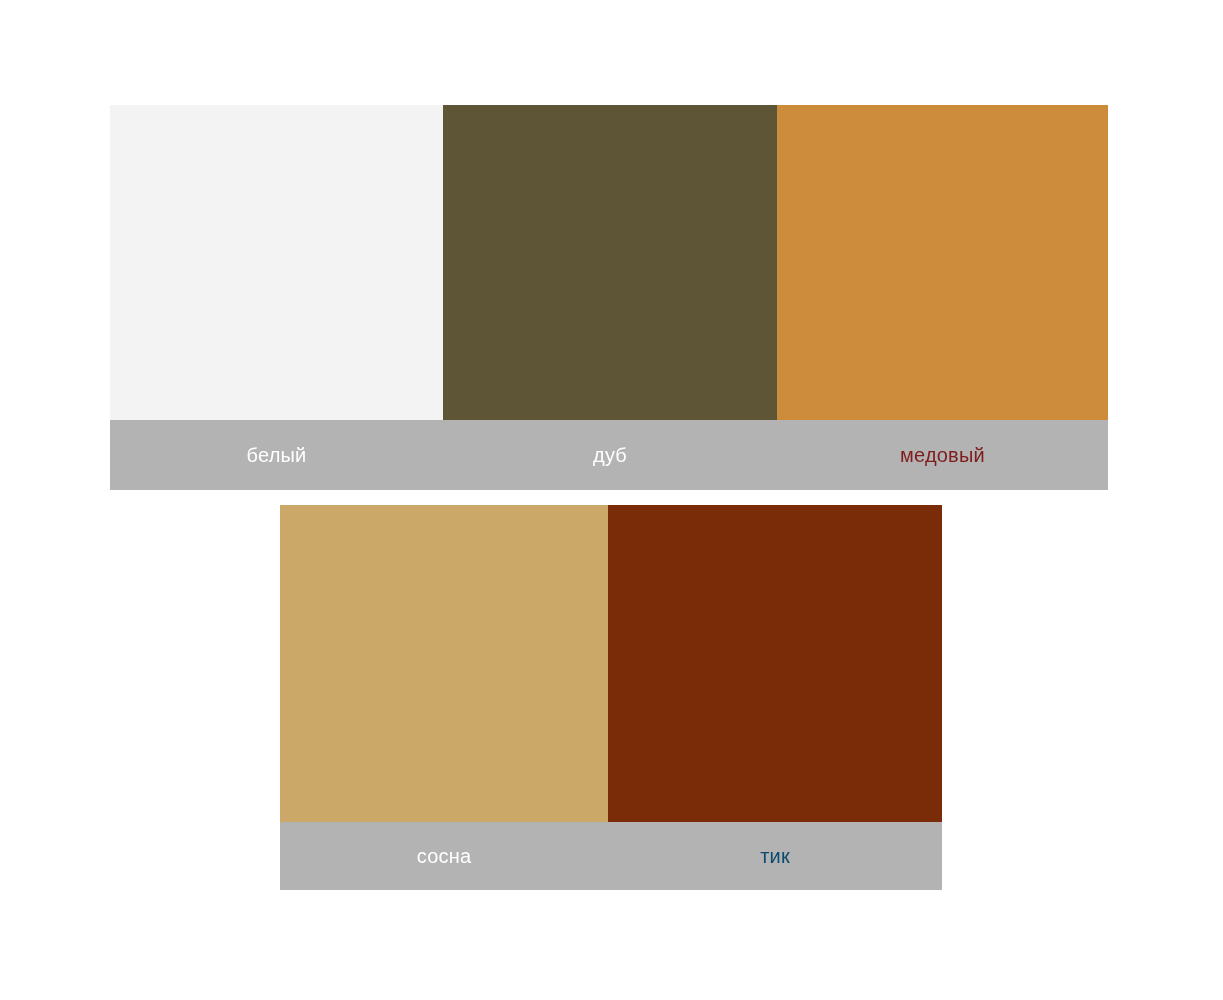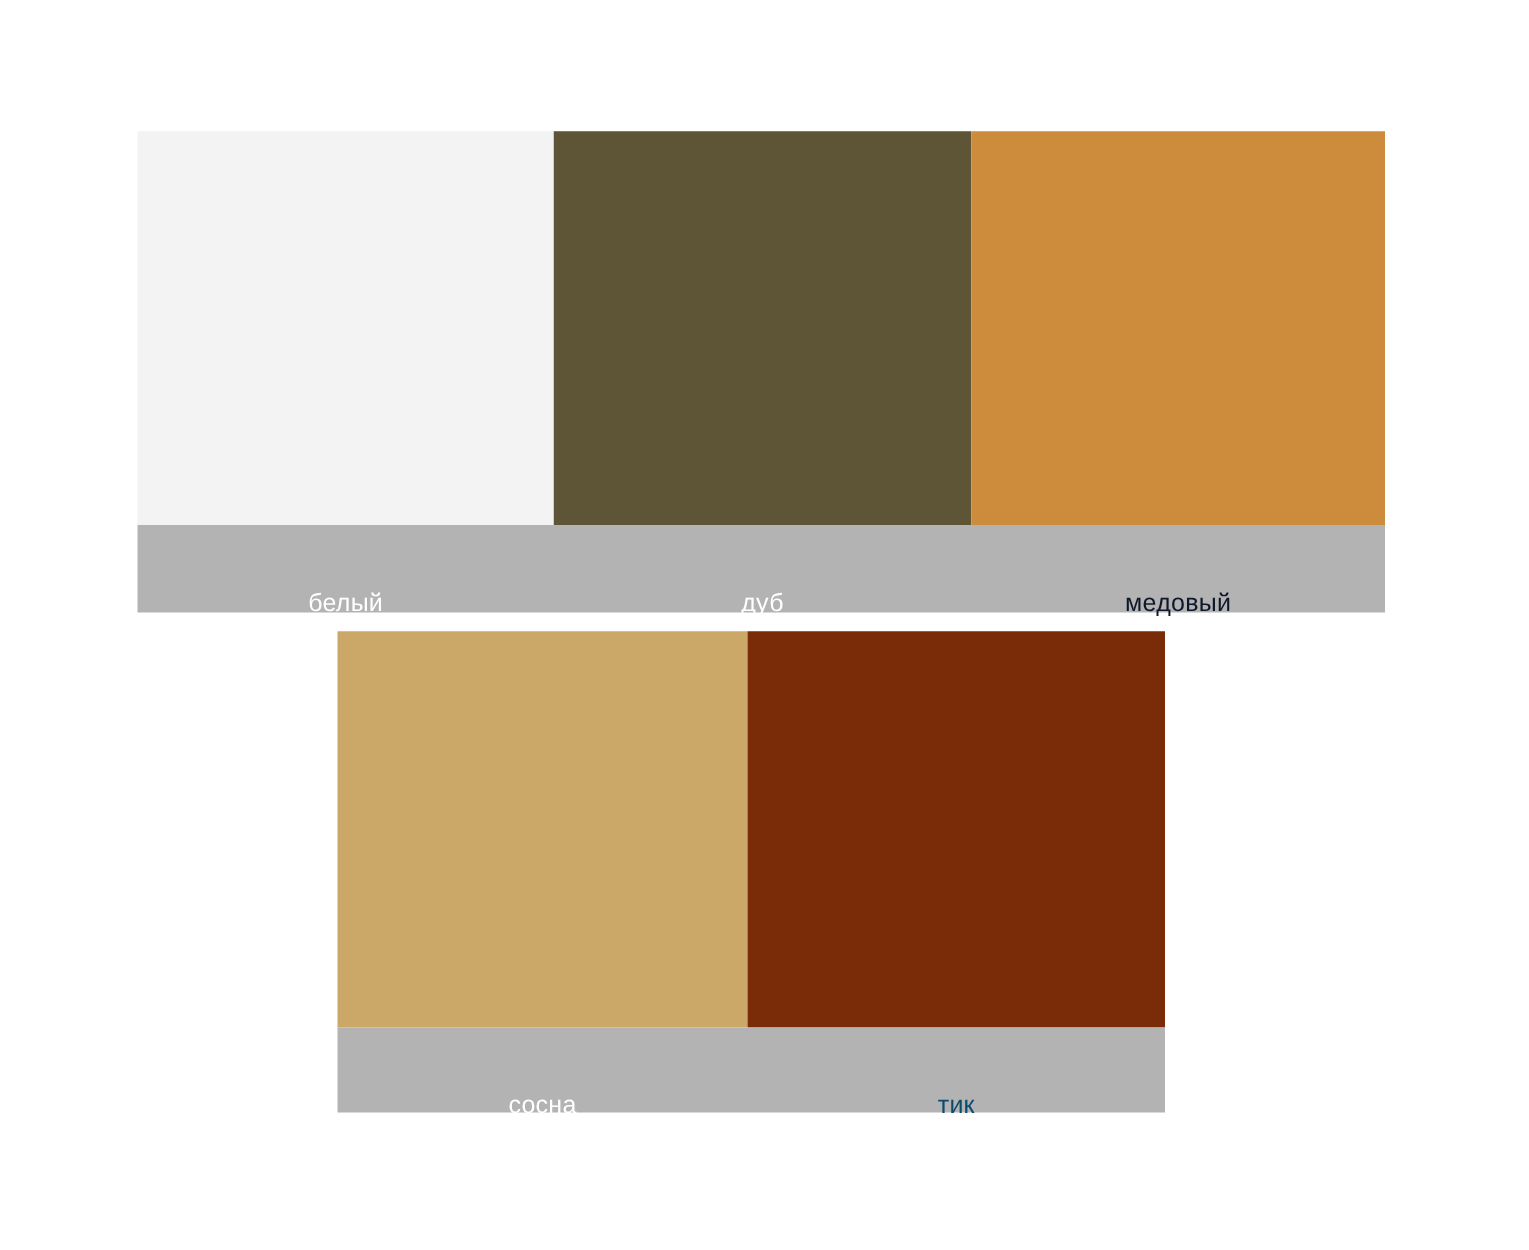--- a/index.html
+++ b/index.html
@@ -51,21 +51,20 @@
     display: flex;
     align-items: center;
     justify-content: center;
     height: 100%;
     color: #ffffff;
     font-size: 20px;
     font-weight: 400;
     line-height: 1;
     letter-spacing: 0.2px;
     white-space: nowrap;
-    margin-top: 28px;
     -webkit-font-smoothing: antialiased;
   }
 
   
   #group-top {
     left: 110px;
     top: 105px;
     width: 998px;
   }
   #group-top .swatch-row { height: 315px; }
@@ -75,21 +74,21 @@
   #group-top .cell-1 { width: 334px; }
   #group-top .cell-2 { width: 331px; }
 
   
   #group-top .label-cell.cell-0 { justify-content: center; }
   #group-top .label-cell.cell-1 { justify-content: center; }
   #group-top .label-cell.cell-2 { justify-content: center; }
 
   
   #group-bottom {
-    left: 270px;
+    left: 280px;
     top: 505px;
     width: 662px;
   }
   #group-bottom .swatch-row { height: 317px; }
   #group-bottom .label-bar  { height: 68px; }
 
   #group-bottom .cell-0 { width: 328px; }
   #group-bottom .cell-1 { width: 334px; }
 </style>
 </head>
@@ -101,21 +100,21 @@
 
     <div class="swatch-row">
       <div class="swatch-cell cell-0" style="background-color: rgb(243, 243, 243);"></div>
       <div class="swatch-cell cell-1" style="background-color: rgb(94, 84, 54);"></div>
       <div class="swatch-cell cell-2" style="background-color: rgb(204, 140, 60);"></div>
     </div>
 
     <div class="label-bar" style="background: rgb(179, 179, 179);">
       <div class="label-cell cell-0" style="color: rgb(255, 255, 255);">белый</div>
       <div class="label-cell cell-1" style="color: rgb(255, 255, 255);">дуб</div>
-      <div class="label-cell cell-2" style="color: #0f172a;">медовый</div>
+      <div class="label-cell cell-2" style="color: #7f1d1d;">медовый</div>
     </div>
   </div>
 
   <div class="swatch-group" id="group-bottom">
 
     <div class="swatch-row">
       <div class="swatch-cell cell-0" style="background-color: rgb(203, 168, 104);"></div>
       <div class="swatch-cell cell-1" style="background-color: rgb(122, 44, 8);"></div>
     </div>
 

